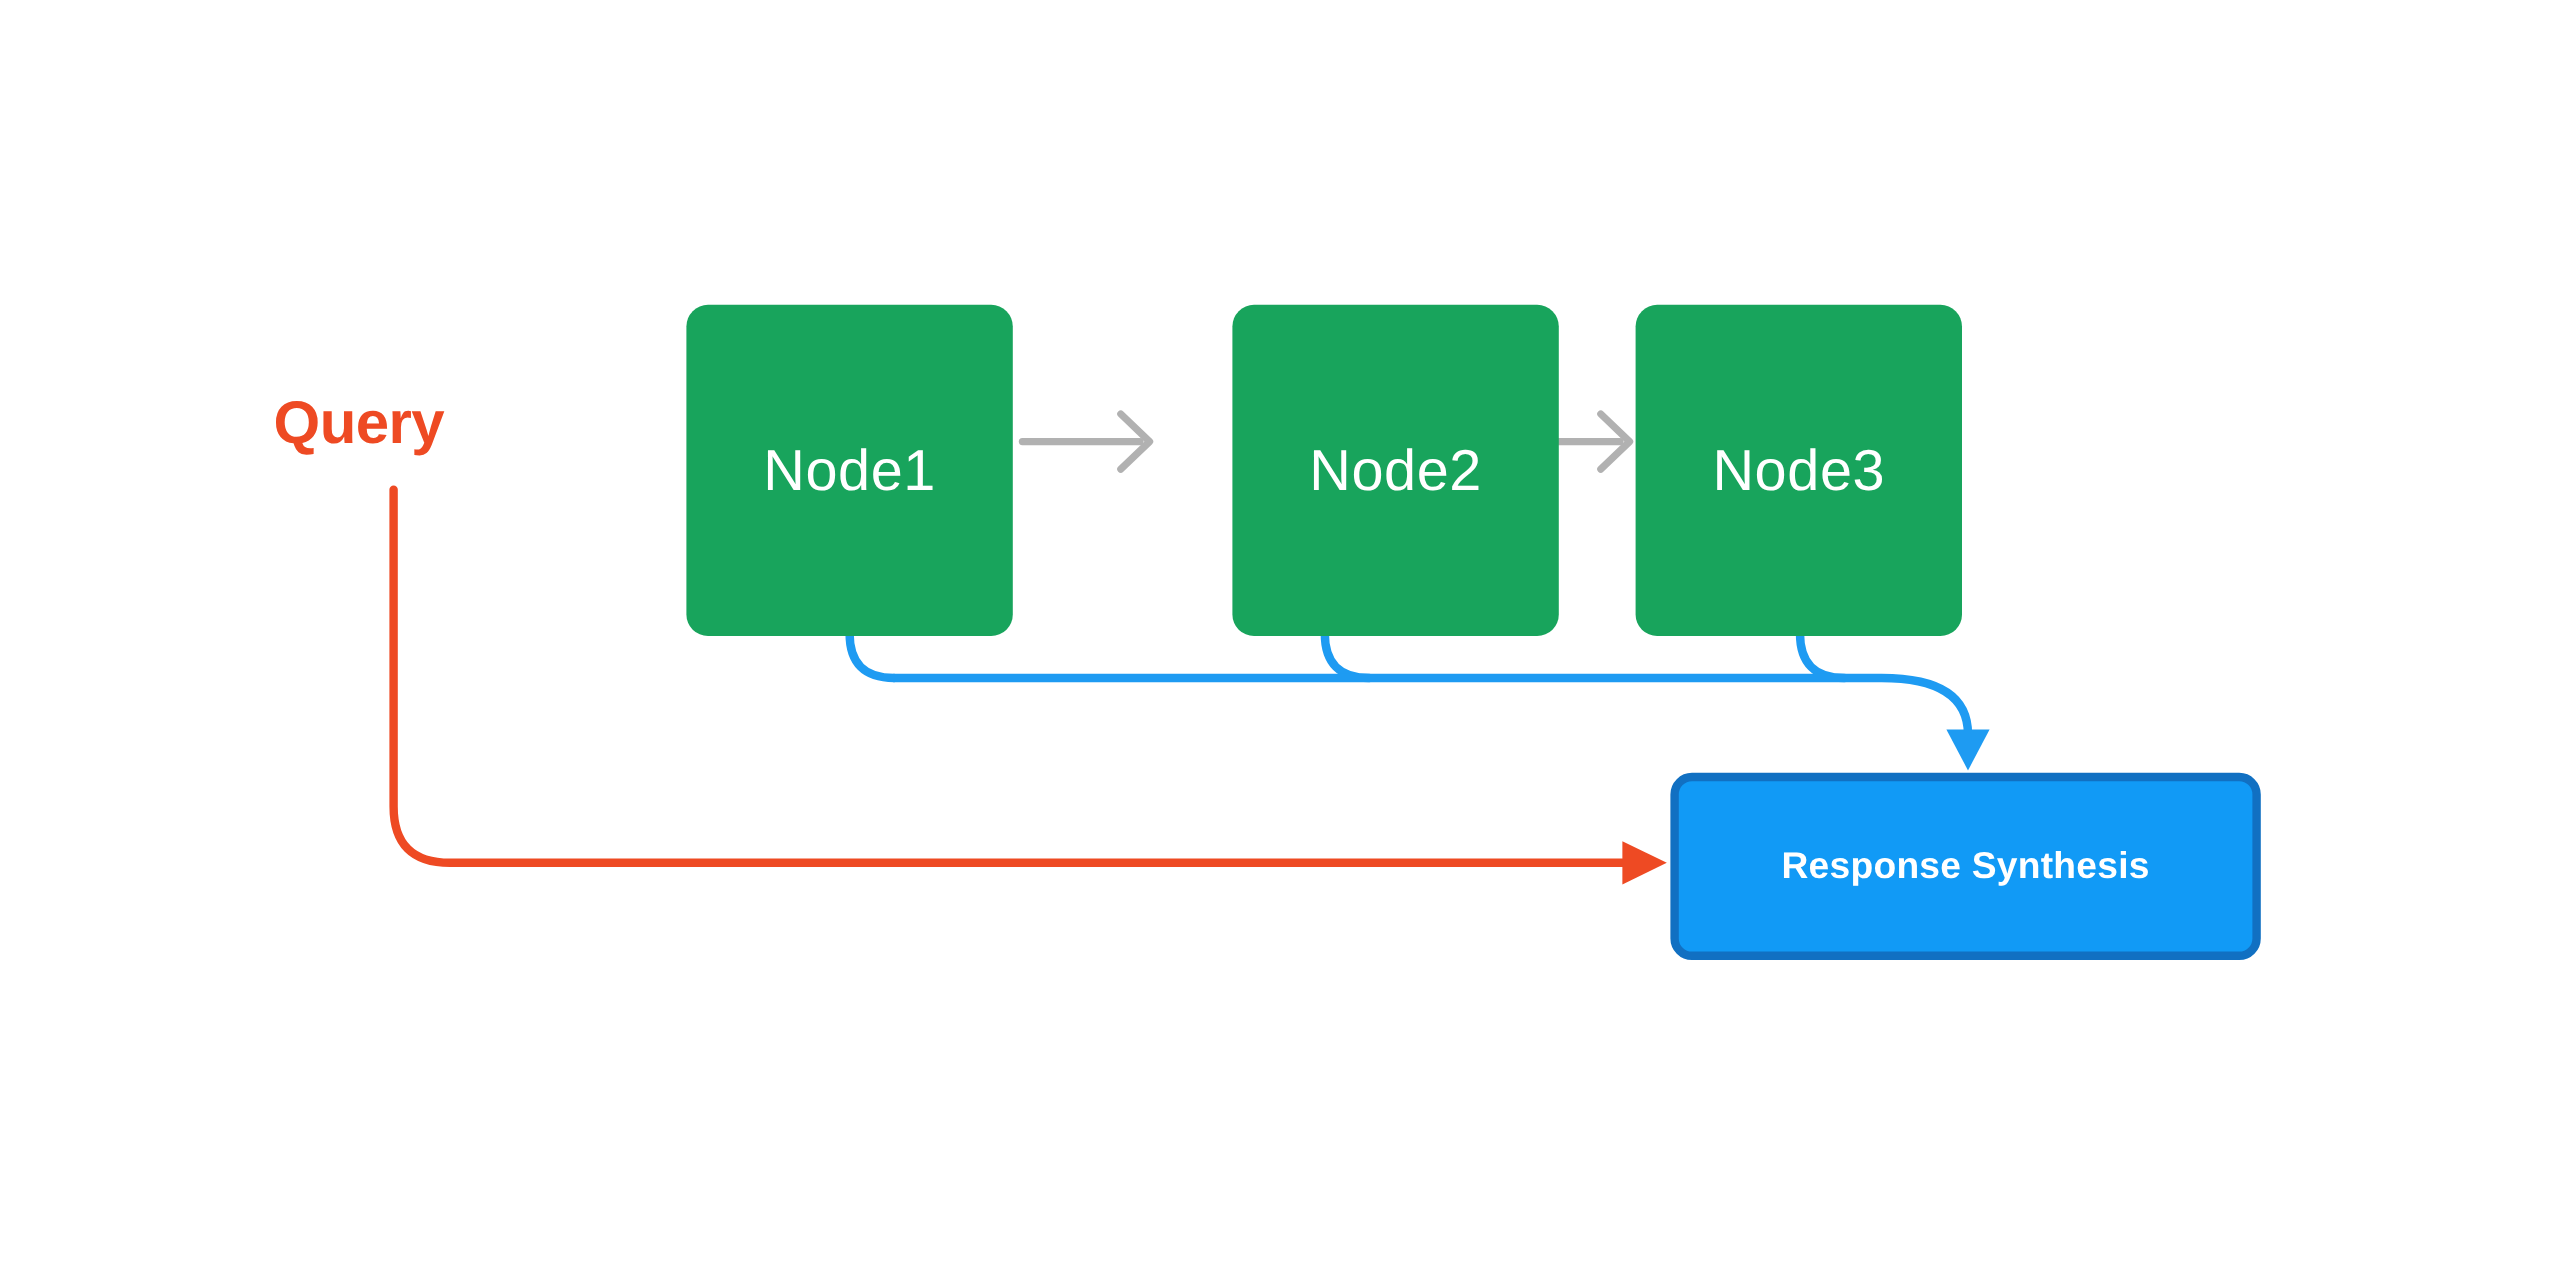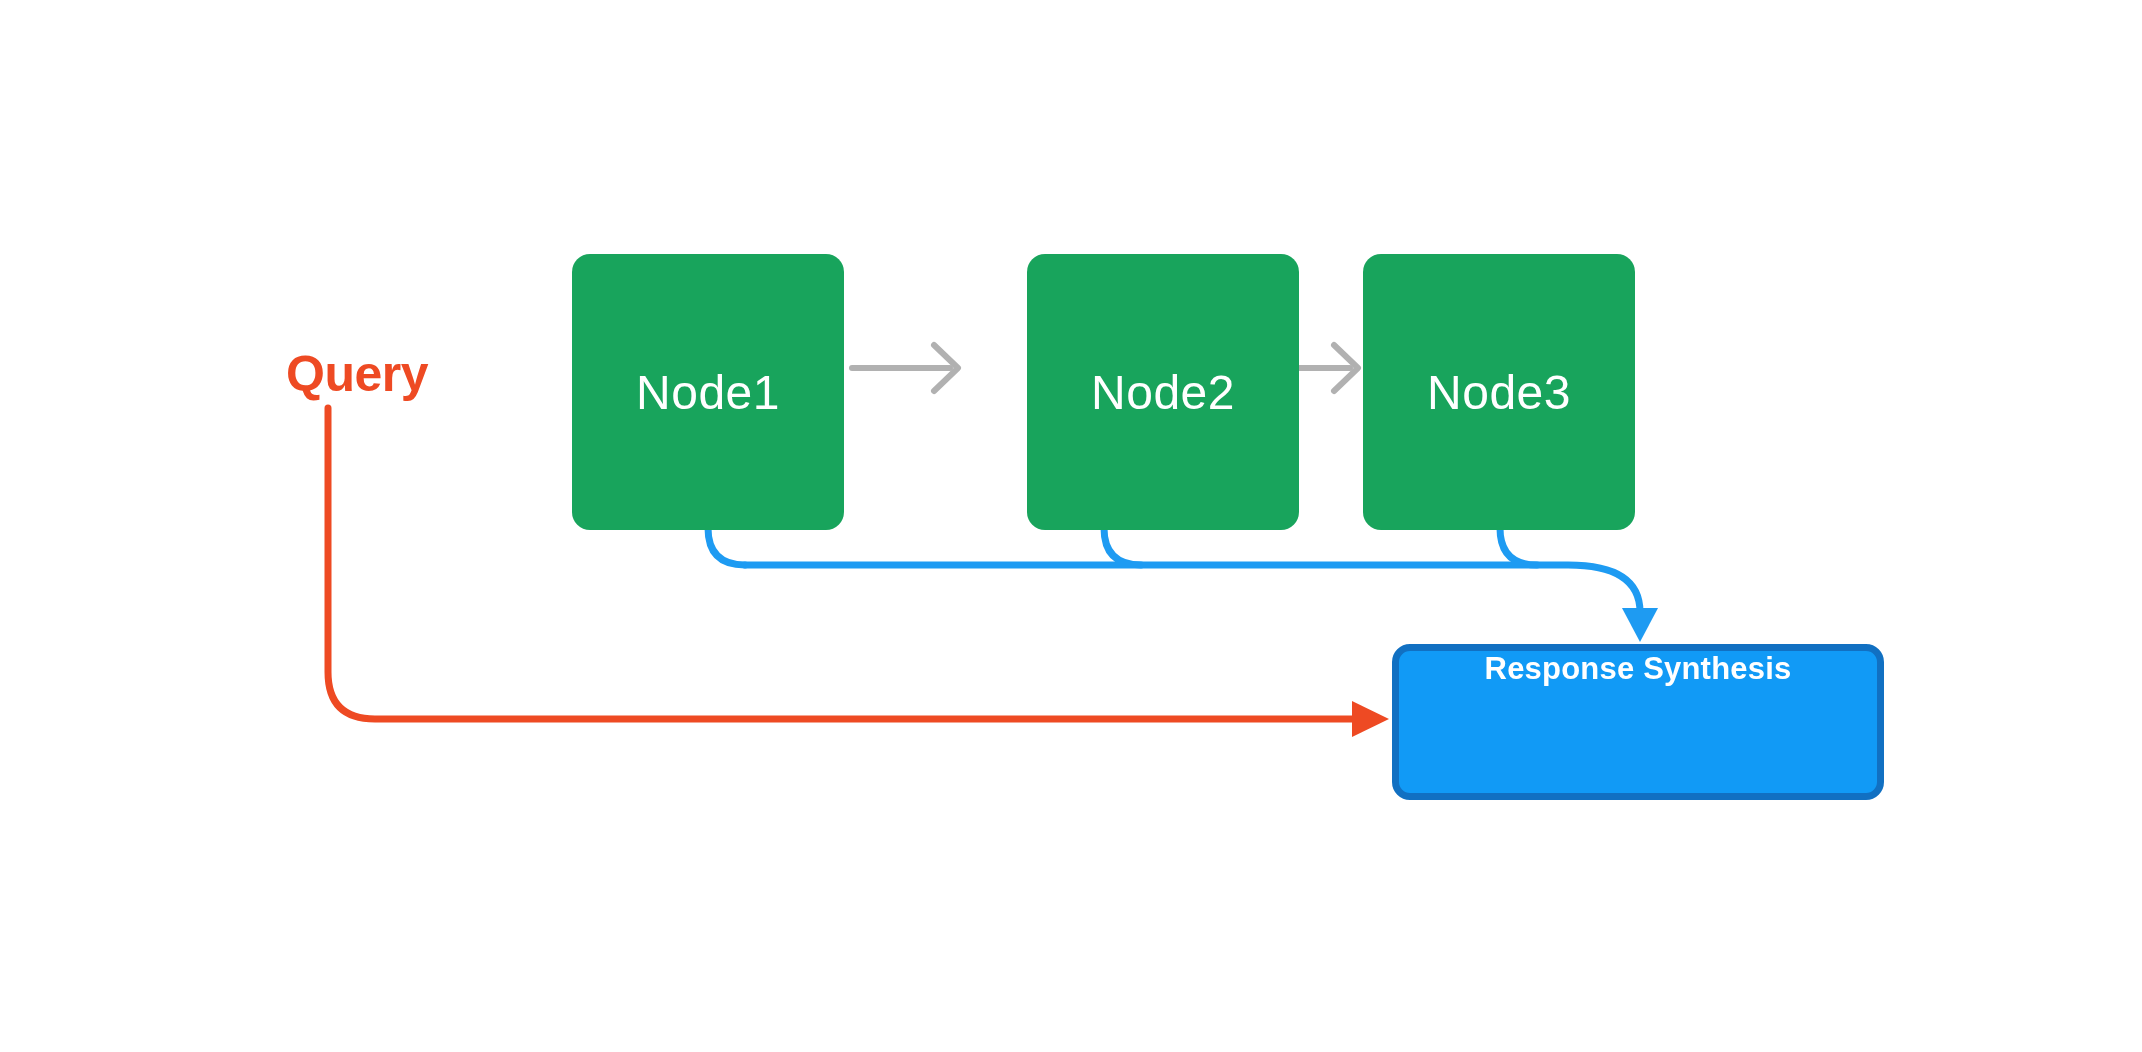--- a/index.html
+++ b/index.html
@@ -7,42 +7,42 @@
     position:relative;
     width:2142px;height:1052px;
     overflow:hidden;
     font-family:"Liberation Sans", sans-serif;
   }
   .connector-layer{
     position:absolute;left:0;top:0;width:2142px;height:1052px;
     pointer-events:none;
   }
   .query-label{
-    position:absolute;left:228px;top:346px;width:200px;
-    text-align:right;
+    position:absolute;left:228px;top:324px;width:200px;
+    text-align:left;
     font-size:50px;font-weight:700;line-height:56px;
     letter-spacing:-0.5px;
   }
   .node{
     position:absolute;top:254px;width:272px;height:276px;
     border-radius:18px;
     display:flex;align-items:center;justify-content:center;
   }
   .node-label{
     font-size:48px;font-weight:400;letter-spacing:0.5px;
   }
   #node1{left:572px;}
   #node2{left:1027px;}
   #node3{left:1363px;}
   .synthesis-box{
     position:absolute;left:1392px;top:644px;width:492px;height:156px;
     box-sizing:border-box;
     border:7px solid;
     border-radius:18px;
-    display:flex;align-items:flex-start;justify-content:center;
+    display:flex;align-items:center;justify-content:center;
   }
   .synthesis-label{
     font-size:31px;font-weight:700;letter-spacing:0.2px;
   }
 </style>
 </head>
 <body>
 
 <div class="canvas" style="background-color: rgb(255, 255, 255);">
 

